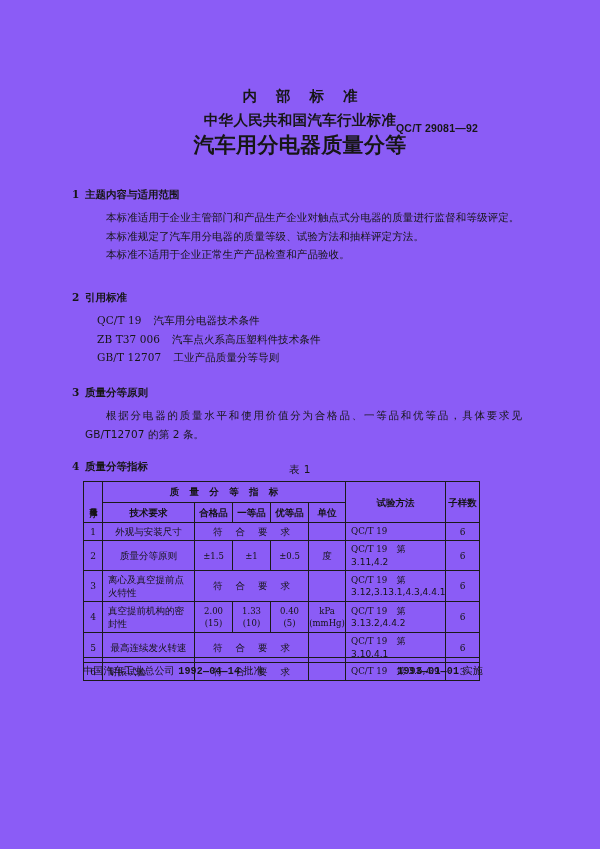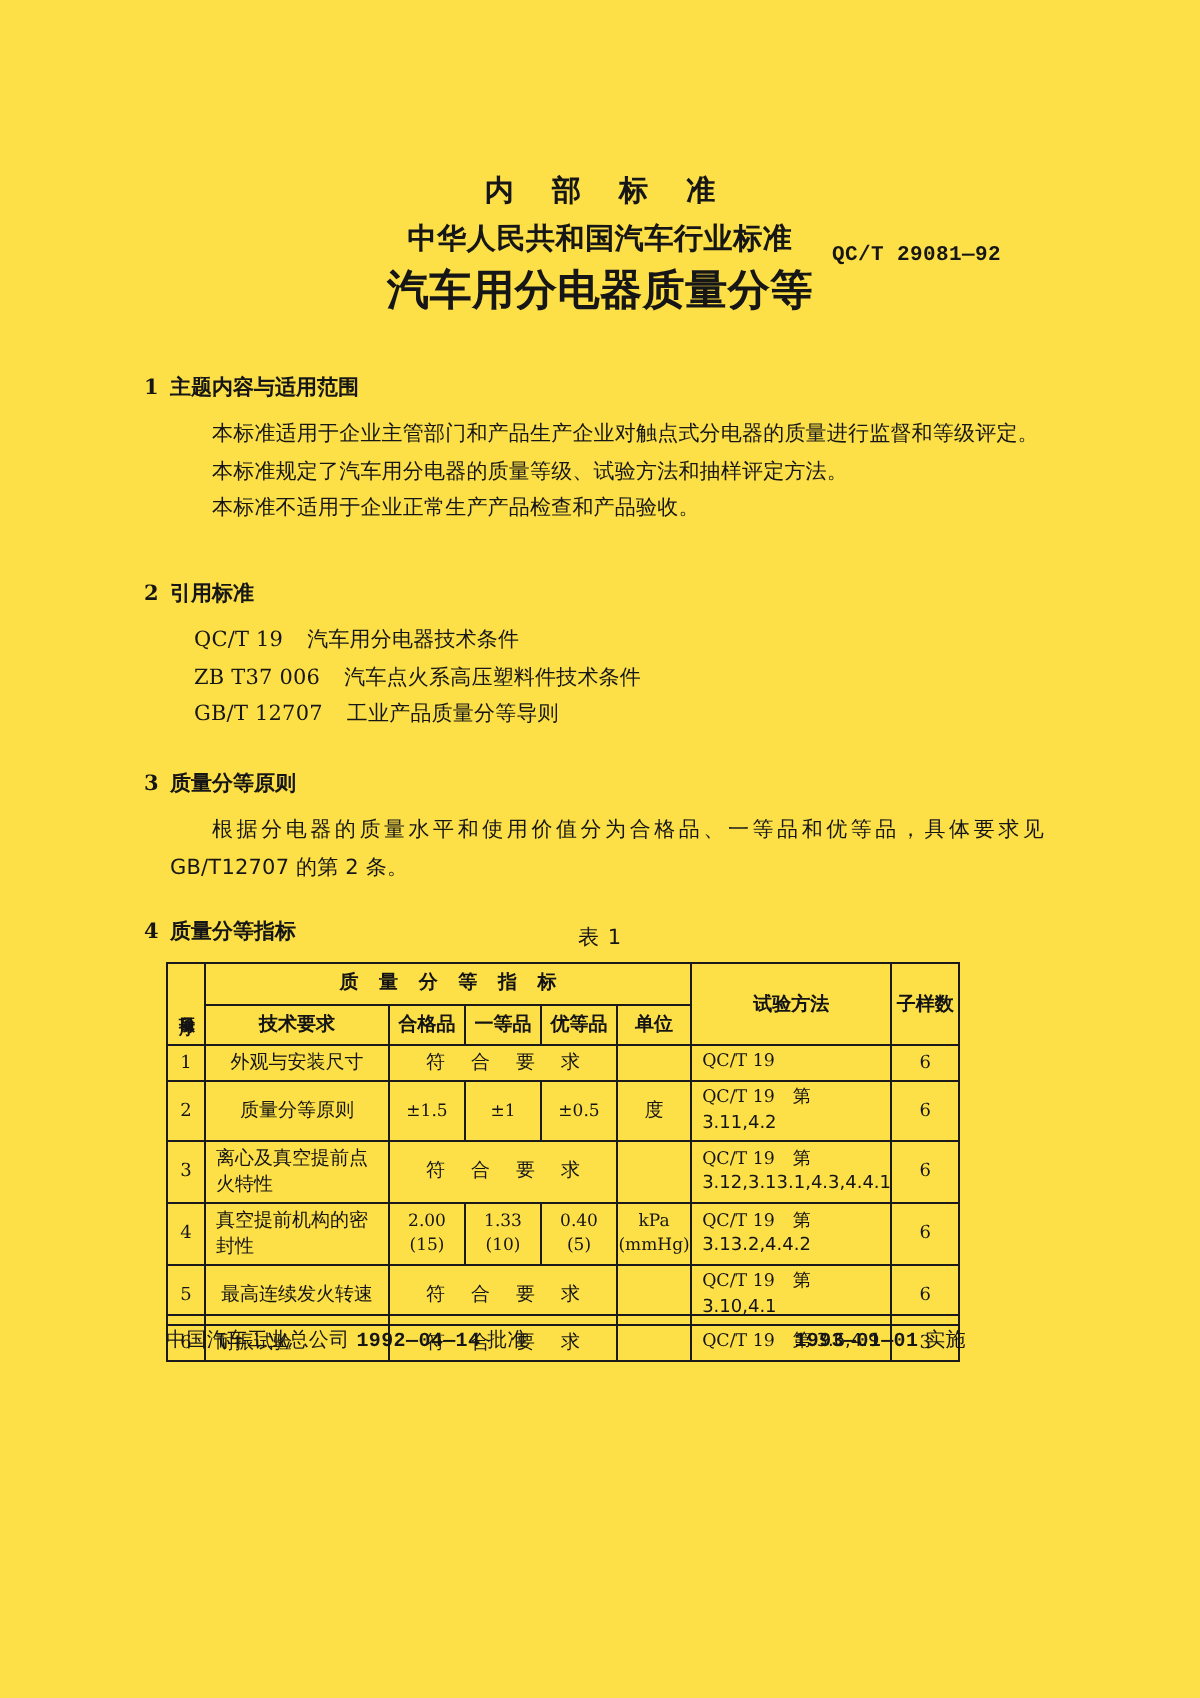--- a/index.html
+++ b/index.html
@@ -14,21 +14,21 @@
     font-family: "DejaVu Sans", "Liberation Sans", sans-serif;
     color: #161616;
     overflow: hidden;
   }
 
   .page {
     position: absolute;
     left: 0; top: 0;
     width: 600px;
     height: 849px;
-    background: #fde047;
+    background: #8b5cf6;
   }
 
   
   .header {
     position: absolute;
     left: 0;
     top: 86px;
     width: 600px;
   }
   .title-stack {
@@ -54,23 +54,23 @@
   }
   .t-line3 {
     font-size: 21px;
     font-weight: bold;
     letter-spacing: 0.3px;
     line-height: 22px;
     margin-top: 3px;
   }
   .std-no {
     position: absolute;
-    left: 416px;
+    left: 396px;
     top: 36px;
-    font-family: Liberation Mono, monospace;
+    font-family: Liberation Sans, sans-serif;
     font-size: 10.5px;
     font-weight: bold;
     letter-spacing: 0.2px;
     white-space: nowrap;
   }
 
   
   .body {
     position: absolute;
     left: 0;

